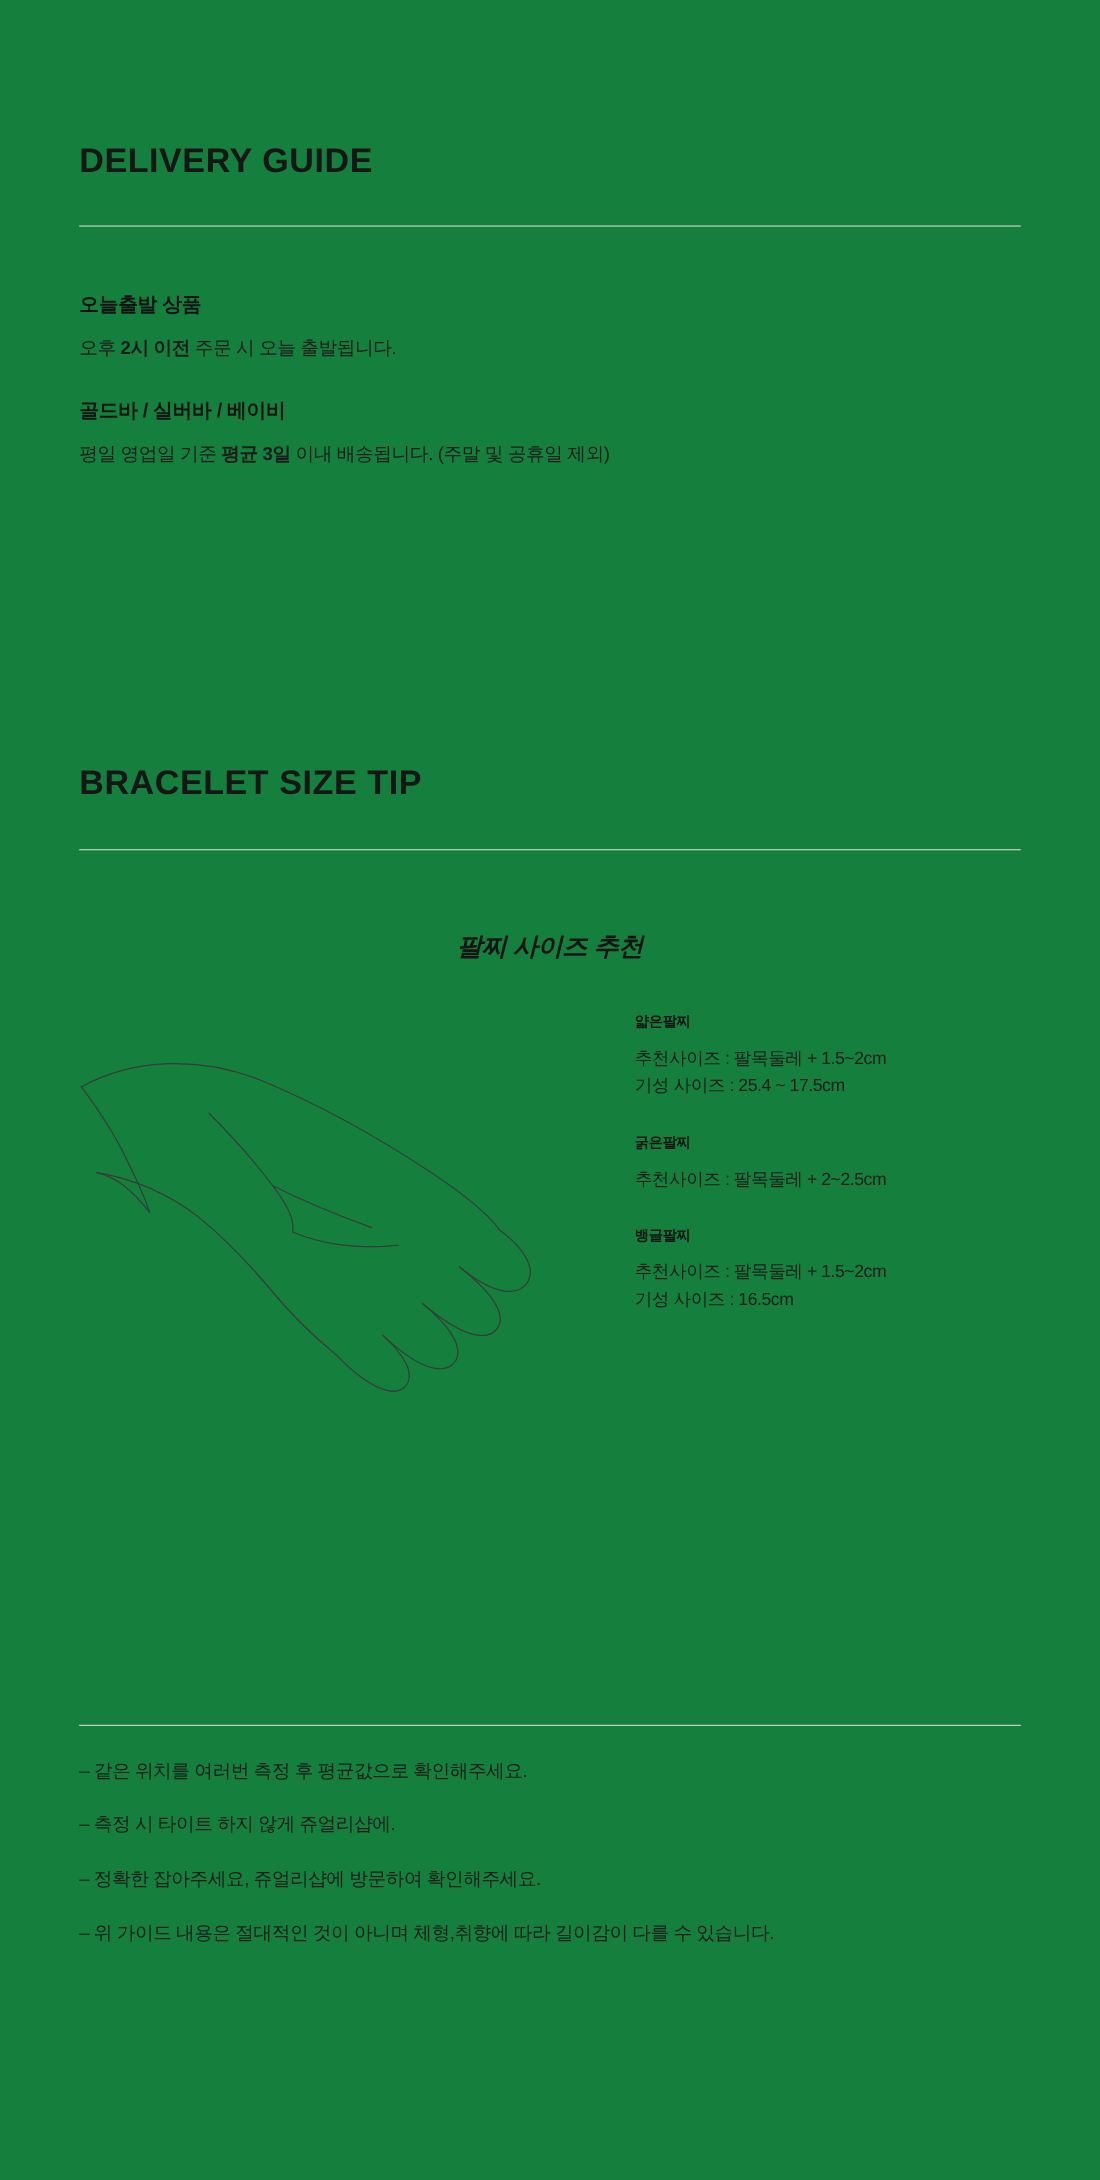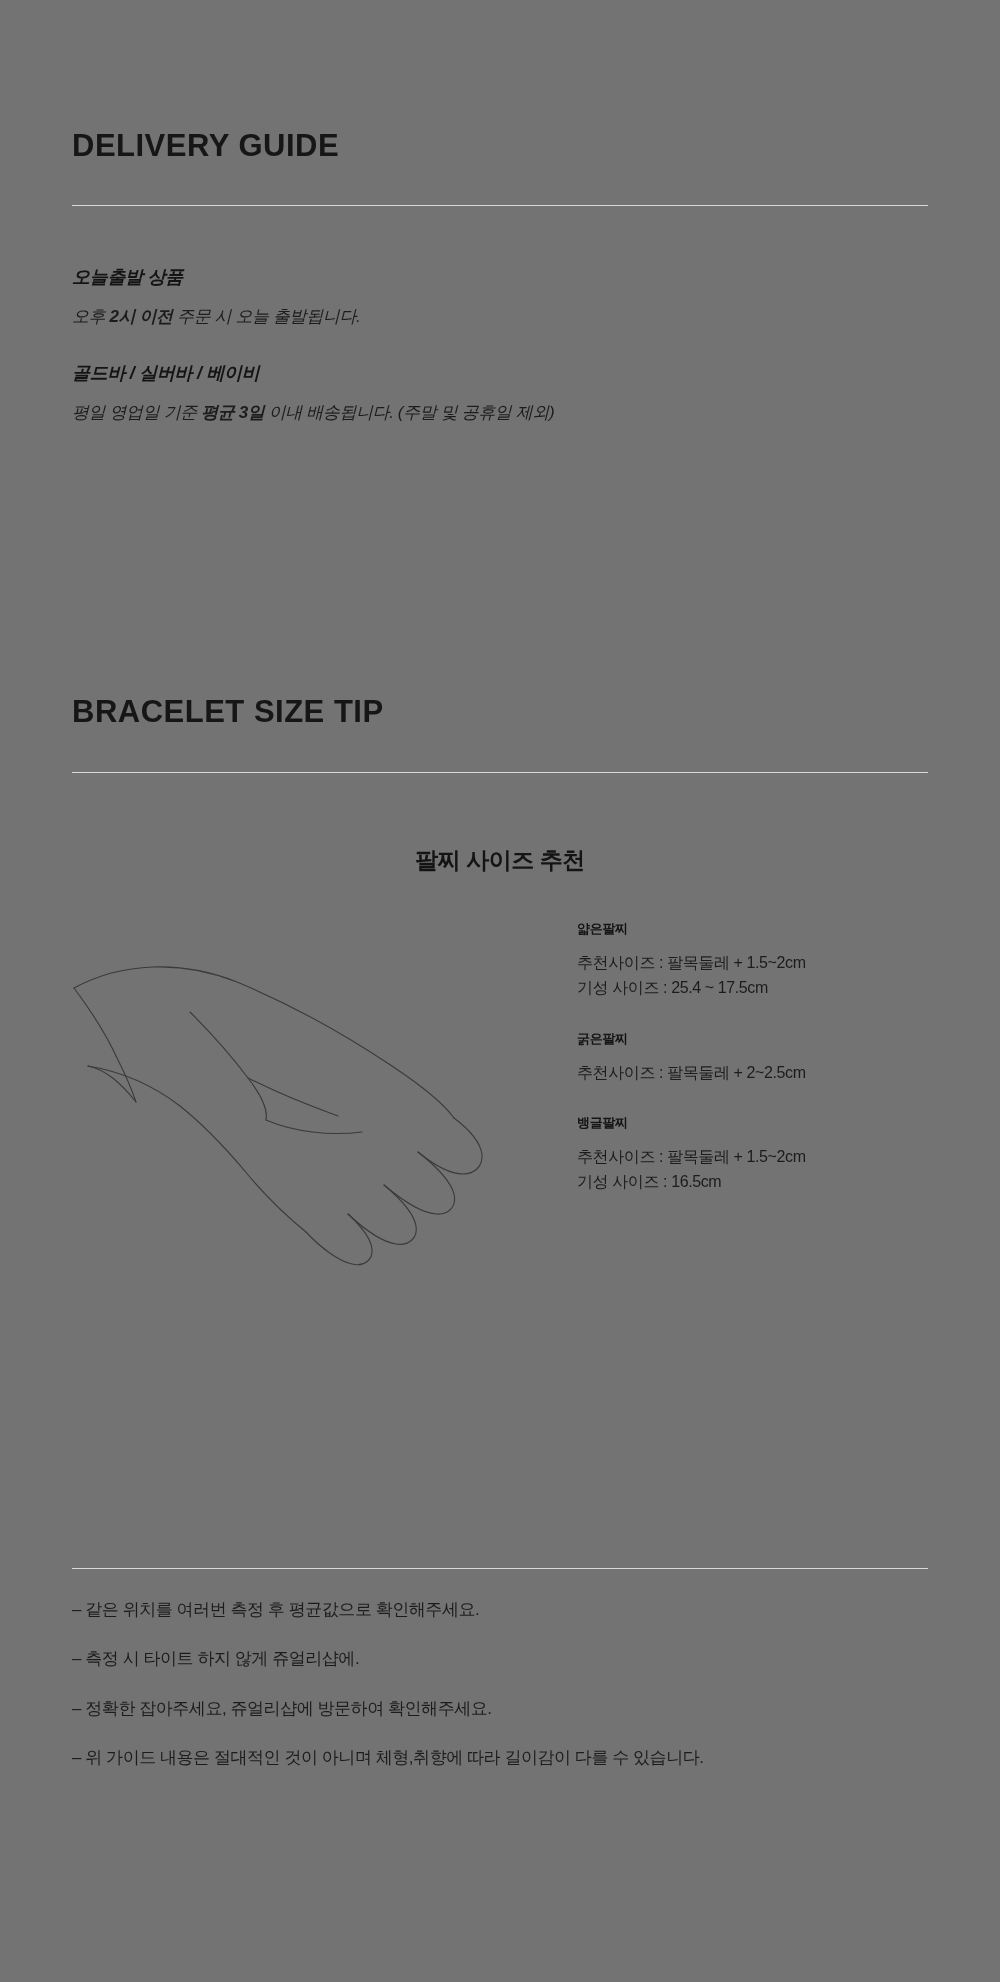--- a/index.html
+++ b/index.html
@@ -13,21 +13,21 @@
     position: relative;
     font-family: "Liberation Sans", sans-serif;
     color: #1a1a1a;
     -webkit-font-smoothing: antialiased;
   }
   .page {
     width: 1000px;
     height: 1982px;
     position: relative;
     overflow: hidden;
-    background: #737373;
+    background: #15803d;
   }
 
   
   .section-title {
     font-size: 31px;
     letter-spacing: 0.5px;
     font-weight: 600;
     color: #161616;
     margin: 0;
   }
@@ -45,21 +45,20 @@
     width: 856px;
   }
   #delivery-guide .rule {
     margin-top: 41px;
   }
   .dg-body {
     margin-top: 59px;
   }
   .dg-item {
     margin-bottom: 30px;
-    font-style: italic;
   }
   .dg-item:last-child { margin-bottom: 0; }
   .dg-label {
     font-size: 18px;
     font-weight: 700;
     color: #141414;
     margin: 0 0 14px 0;
     letter-spacing: -0.3px;
   }
   .dg-text {
@@ -81,20 +80,21 @@
   #bracelet-size-tip .rule {
     margin-top: 42px;
   }
   .tip-heading {
     text-align: center;
     font-size: 23px;
     font-weight: 700;
     color: #141414;
     margin: 72px 0 0 0;
     letter-spacing: -0.5px;
+    font-style: italic;
   }
 
   
   .tip-row {
     margin-top: 44px;
     position: relative;
     height: 400px;
   }
   .hand-figure {
     position: absolute;

